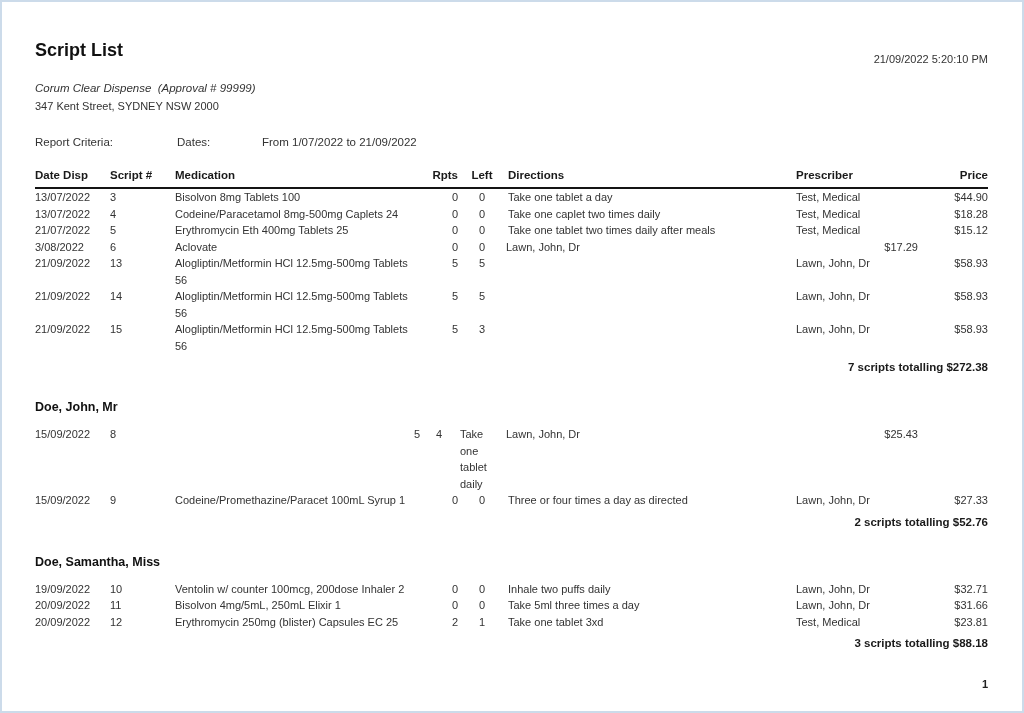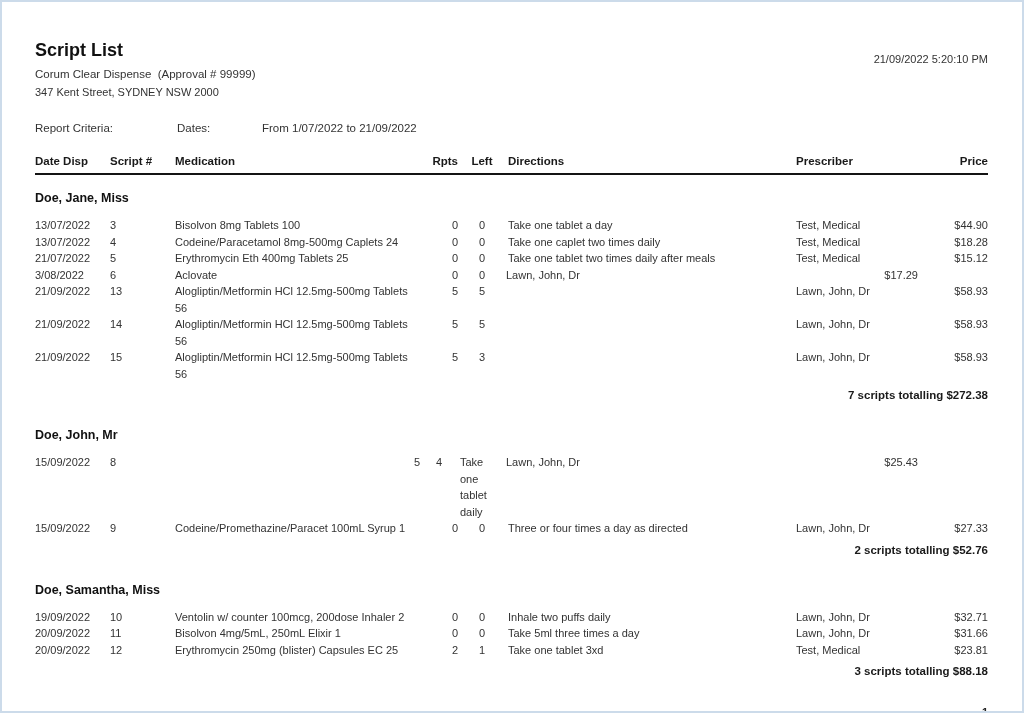--- a/index.html
+++ b/index.html
@@ -11,21 +11,21 @@
     color:#333333;
     overflow:hidden;
     position:relative;
   }
   .content{ width:953px; margin-left:33px; }
 
   .title-row{ display:flex; justify-content:space-between; align-items:center; margin-top:34px; }
   .report-title{ font-size:18px; font-weight:bold; color:#111; }
   .timestamp{ font-size:11px; color:#333; margin-top:17px; }
 
-  .pharmacy-name{ font-size:11.5px; line-height:18px; white-space:pre-wrap; }
+  .pharmacy-name{ font-size:11.5px; margin-top:14px; line-height:18px; white-space:pre-wrap;font-style:italic; }
   .pharmacy-address{ font-size:11px; line-height:18px; }
 
   .criteria-row{ margin-top:21px; font-size:11.5px; }
   .criteria-label{ display:inline-block; width:110px; }
   .dates-label{ display:inline-block; width:117px;padding-left:32px; }
 
   .grid{ display:grid; grid-template-columns:75px 65px 245px 38px 48px 290px 122px 70px; }
   .col-headers{ margin-top:21px; padding-bottom:6px; border-bottom:2px solid #141414; }
   .hcell{ font-size:11.5px; font-weight:bold; color:#1a1a1a; }
 
@@ -67,21 +67,20 @@
       <div class="hcell col-med">Medication</div>
       <div class="hcell col-rpts">Rpts</div>
       <div class="hcell col-left">Left</div>
       <div class="hcell col-dir">Directions</div>
       <div class="hcell col-presc">Prescriber</div>
       <div class="hcell col-price">Price</div>
     </div>
 
   <div id="groups">
       <section class="group">
-        <div class="group-title">Doe, Jane, Miss</div>
         <div class="row grid">
           <div class="col-date">13/07/2022</div>
           <div class="col-script">3</div>
           <div class="col-med">Bisolvon 8mg Tablets 100</div>
           <div class="col-rpts">0</div>
           <div class="col-left">0</div>
           <div class="col-dir">Take one tablet a day</div>
           <div class="col-presc">Test, Medical</div>
           <div class="col-price">$44.90</div>
         </div>

